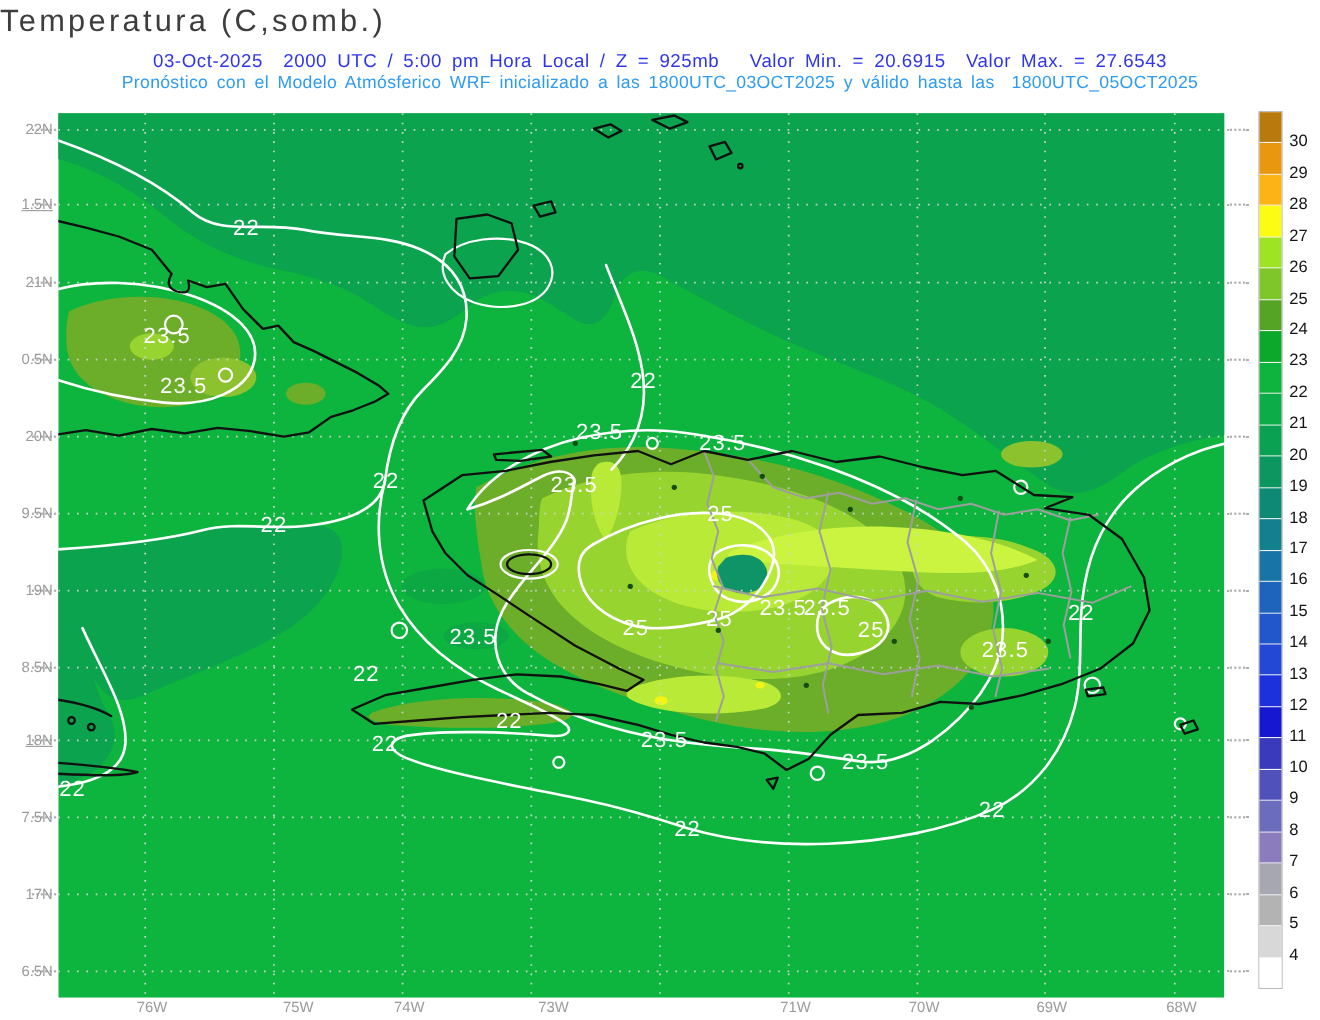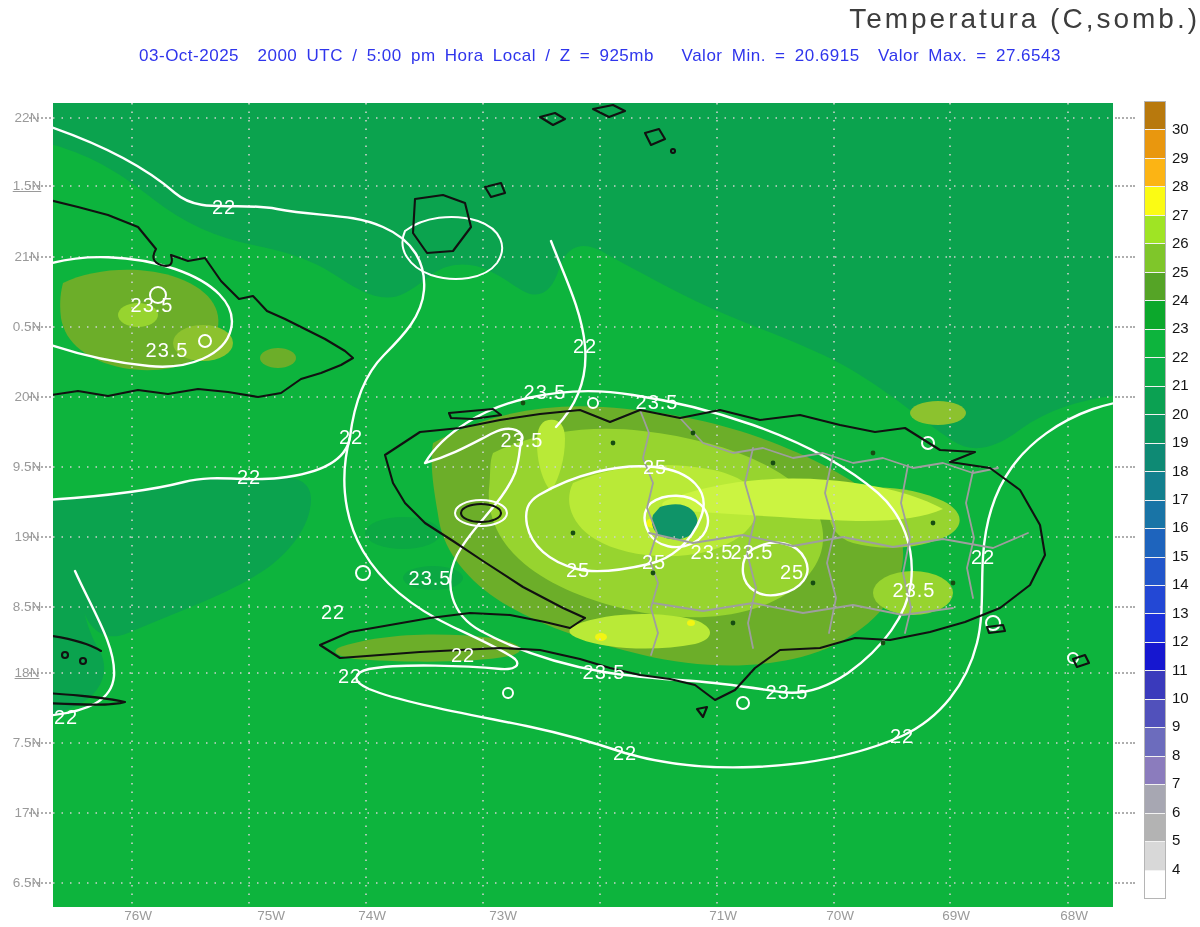--- a/index.html
+++ b/index.html
@@ -1,26 +1,26 @@
 <!DOCTYPE html>
 <html style="--base: #0db43d; --cool: #0ba34e; --cool2: #0ba843; --olive: #6cae29; --olive2: #8cc22e; --light: #97d42f; --chartreuse: #b9ea37; --bright: #cbf441; --yellow: #f2f513; --teal: #0f9468; --coast: #111111; --border: #9e9e9e; --contour: #ffffff; --grid: #cdd3cd; --title: #3d3d3d; --sub1: #2f35ec; --sub2: #2e9bf0; --axis: #9a9a9a; --attribBrand: #2a2af0;"><head>
 <meta charset="utf-8">
 <style>
   html,body{margin:0;padding:0;background:#ffffff;}
   #page{position:relative;width:1200px;height:927px;background:#fff;overflow:hidden;
         font-family:"Liberation Sans",sans-serif;}
-  .title{position:absolute;left:0;right:0;top:3px;text-align:right;
+  .title{position:absolute;left:0;right:0;top:3px;text-align:left;
          font-size:28px;letter-spacing:3px;color:var(--title,#3d3d3d);white-space:pre;}
   .sub1{position:absolute;left:0;right:0;top:46px;text-align:center;font-size:17px;
         letter-spacing:.5px;word-spacing:4px;color:var(--sub1,#2f35ec);white-space:pre;}
   .sub2{position:absolute;left:0;right:0;top:67px;text-align:center;font-size:16px;
         letter-spacing:.3px;word-spacing:3px;color:var(--sub2,#2e9bf0);white-space:pre;}
   #map-svg{position:absolute;left:53px;top:103px;width:1060px;height:804px;}
   .lat-label{position:absolute;width:42px;left:6px;height:18px;line-height:18px;
-             text-align:center;font-size:13.5px;color:var(--axis,#9a9a9a);}
+             text-align:right;font-size:13.5px;color:var(--axis,#9a9a9a);}
   .lon-label{position:absolute;top:908px;width:40px;height:16px;line-height:16px;
              text-align:right;font-size:13.5px;color:var(--axis,#9a9a9a);}
   .tick-h{position:absolute;height:0;border-top:2px dotted var(--axis,#b5b5b5);opacity:.8;}
   .gridline{stroke:var(--grid,#c9cfc9);stroke-width:1.6;stroke-dasharray:1.5 7;fill:none;}
   .contour-w{stroke:var(--contour,#ffffff);stroke-width:2.4;fill:none;
              stroke-linecap:round;stroke-linejoin:round;}
   .contour-w-thin{stroke:var(--contour,#ffffff);stroke-width:2;fill:none;}
   .coast{stroke:var(--coast,#111111);stroke-width:2.1;fill:none;
          stroke-linecap:round;stroke-linejoin:round;}
   .admin{stroke:var(--border,#9e9e9e);stroke-width:1.8;fill:none;
@@ -38,20 +38,21 @@
           letter-spacing:.5px;color:#333;z-index:5;}
   #attrib .brand{color:var(--attribBrand,#2a2af0);}
 </style>
 </head>
 <body>
 
 <div id="page">
 
   <div class="title">Temperatura (C,somb.)</div>
   <div class="sub1">03-Oct-2025  2000 UTC / 5:00 pm Hora Local / Z = 925mb   Valor Min. = 20.6915  Valor Max. = 27.6543</div>
+  <div class="sub2">Pronóstico con el Modelo Atmósferico WRF inicializado a las 1800UTC_03OCT2025 y válido hasta las  1800UTC_05OCT2025</div>
 
   <div id="lat-labels">
       <div class="lat-label" style="top: 109px;">22N</div>
       <div class="tick-h" style="top: 117px; left: 29px; width: 22px;"></div>
       <div class="tick-h" style="top: 117px; left: 1115px; width: 20px;"></div>
       <div class="lat-label" style="top: 177px; text-decoration: underline;">1.5N</div>
       <div class="tick-h" style="top: 185px; left: 29px; width: 22px;"></div>
       <div class="tick-h" style="top: 185px; left: 1115px; width: 20px;"></div>
       <div class="lat-label" style="top: 248px;">21N</div>
       <div class="tick-h" style="top: 256px; left: 29px; width: 22px;"></div>

